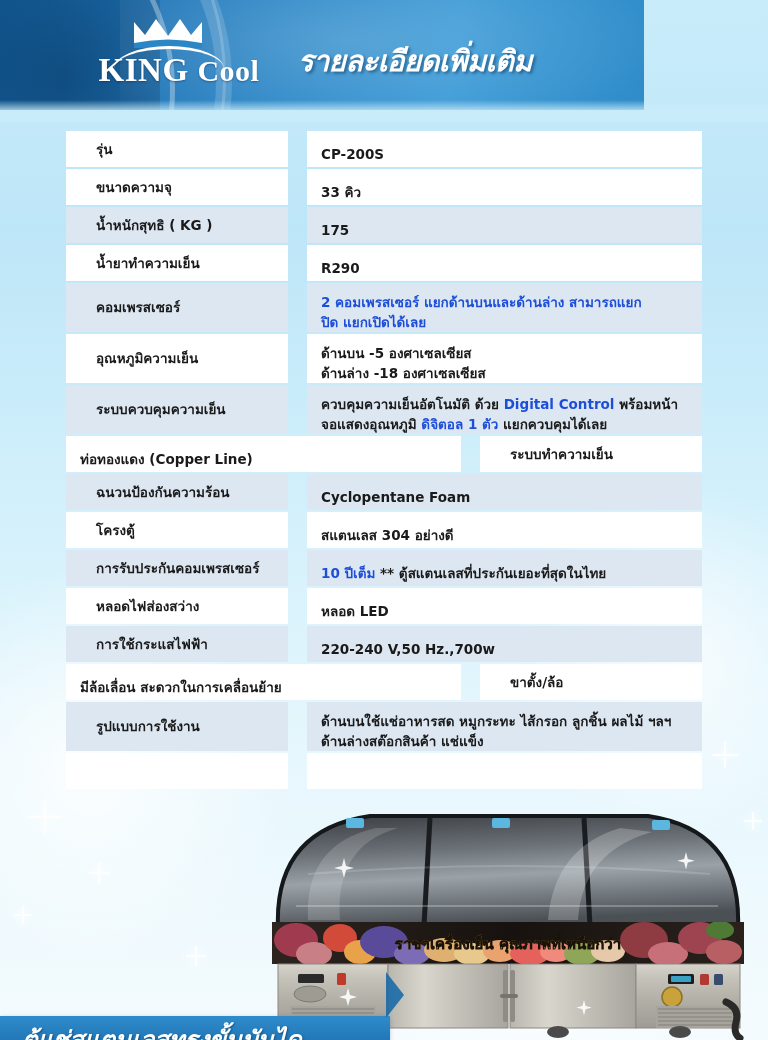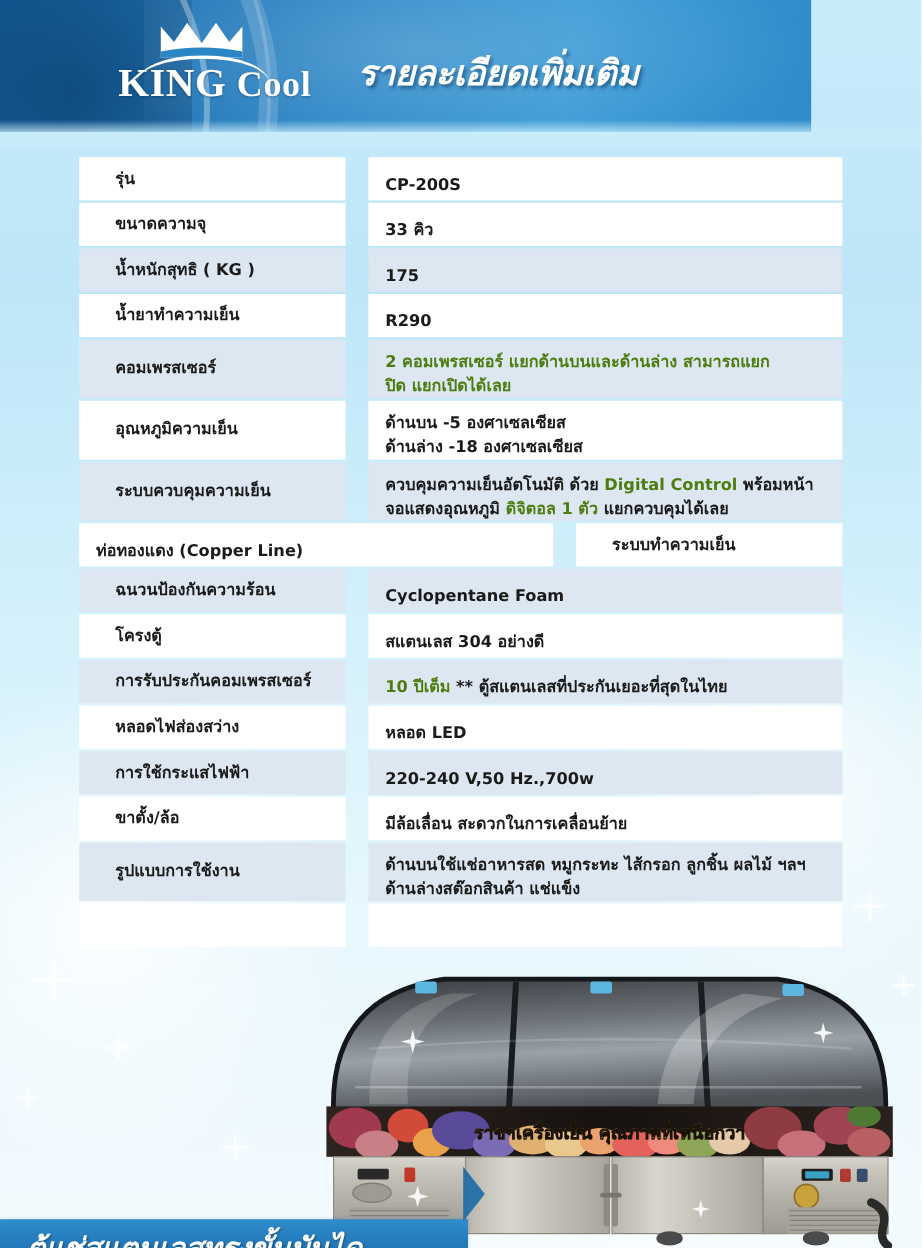--- a/index.html
+++ b/index.html
@@ -60,21 +60,20 @@
   .sparkle::before { width: 100%; height: 2px; border-radius: 2px; box-shadow: 0 0 6px #fff; }
   .sparkle::after  { width: 2px; height: 100%; border-radius: 2px; box-shadow: 0 0 6px #fff; }
 
   
   #header {
     position: absolute;
     left: 0; top: 0;
     width: 644px; height: 110px;
     background: linear-gradient(100deg, #15609f 0%, #1f72b4 18%, #2b86c6 42%, #3b9ad6 70%, #2f8cc9 100%);
     overflow: hidden;
-    padding-left: 32px;
   }
   .hdr-arc {
     position: absolute;
     border-radius: 50%;
     border-style: solid;
     border-color: rgba(255,255,255,0.22);
     background: transparent;
     pointer-events: none;
   }
   .hdr-arc.a1 {
@@ -192,21 +191,21 @@
     color: #1a1a1a;
     line-height: 1.35;
   }
   .value-text {
     font-family: "DejaVu Sans", "Liberation Sans", sans-serif;
     font-size: 13.5px;
     font-weight: bold;
     color: #1a1a1a;
     line-height: 1.45;
   }
-  .value-text .hl { color: #4d7c0f; }
+  .value-text .hl { color: #1d4ed8; }
   .value-text .ln { display: block; }
 
   
   .h1 .spec-cell { height: 36px; }
   .h2 .spec-cell { height: 49px; }
 
   
   #product {
     position: absolute;
     left: 248px; top: 788px;
@@ -410,25 +409,25 @@
     <div class="spec-row even h1">
       <div class="spec-cell cell-label">
         <span class="label-text">การใช้กระแสไฟฟ้า</span>
       </div>
       <div class="spec-cell cell-value">
         <span class="value-text">220-240 V,50 Hz.,700w</span>
       </div>
     </div>
 
     <div class="spec-row odd h1">
+      <div class="spec-cell cell-value">
+        <span class="value-text">มีล้อเลื่อน สะดวกในการเคลื่อนย้าย</span>
+      </div>
       <div class="spec-cell cell-label">
         <span class="label-text">ขาตั้ง/ล้อ</span>
-      </div>
-      <div class="spec-cell cell-value">
-        <span class="value-text">มีล้อเลื่อน สะดวกในการเคลื่อนย้าย</span>
       </div>
     </div>
 
     <div class="spec-row even h2">
       <div class="spec-cell cell-label">
         <span class="label-text">รูปแบบการใช้งาน</span>
       </div>
       <div class="spec-cell cell-value">
         <span class="value-text">
           <span class="ln">ด้านบนใช้แช่อาหารสด หมูกระทะ ไส้กรอก ลูกชิ้น ผลไม้ ฯลฯ</span>

